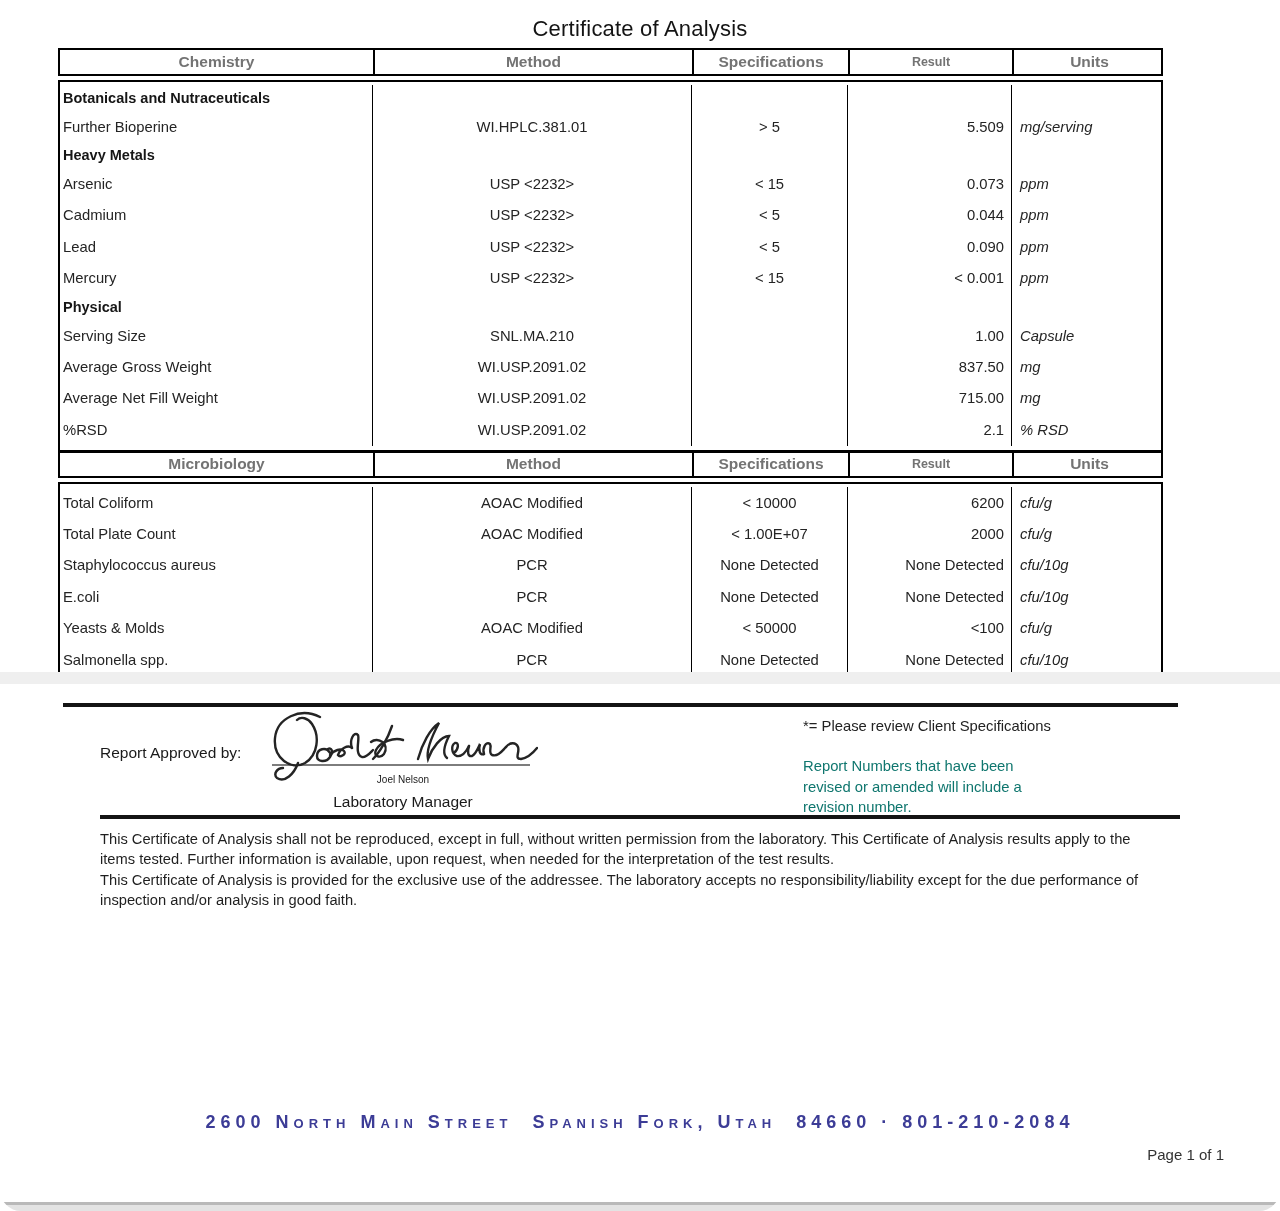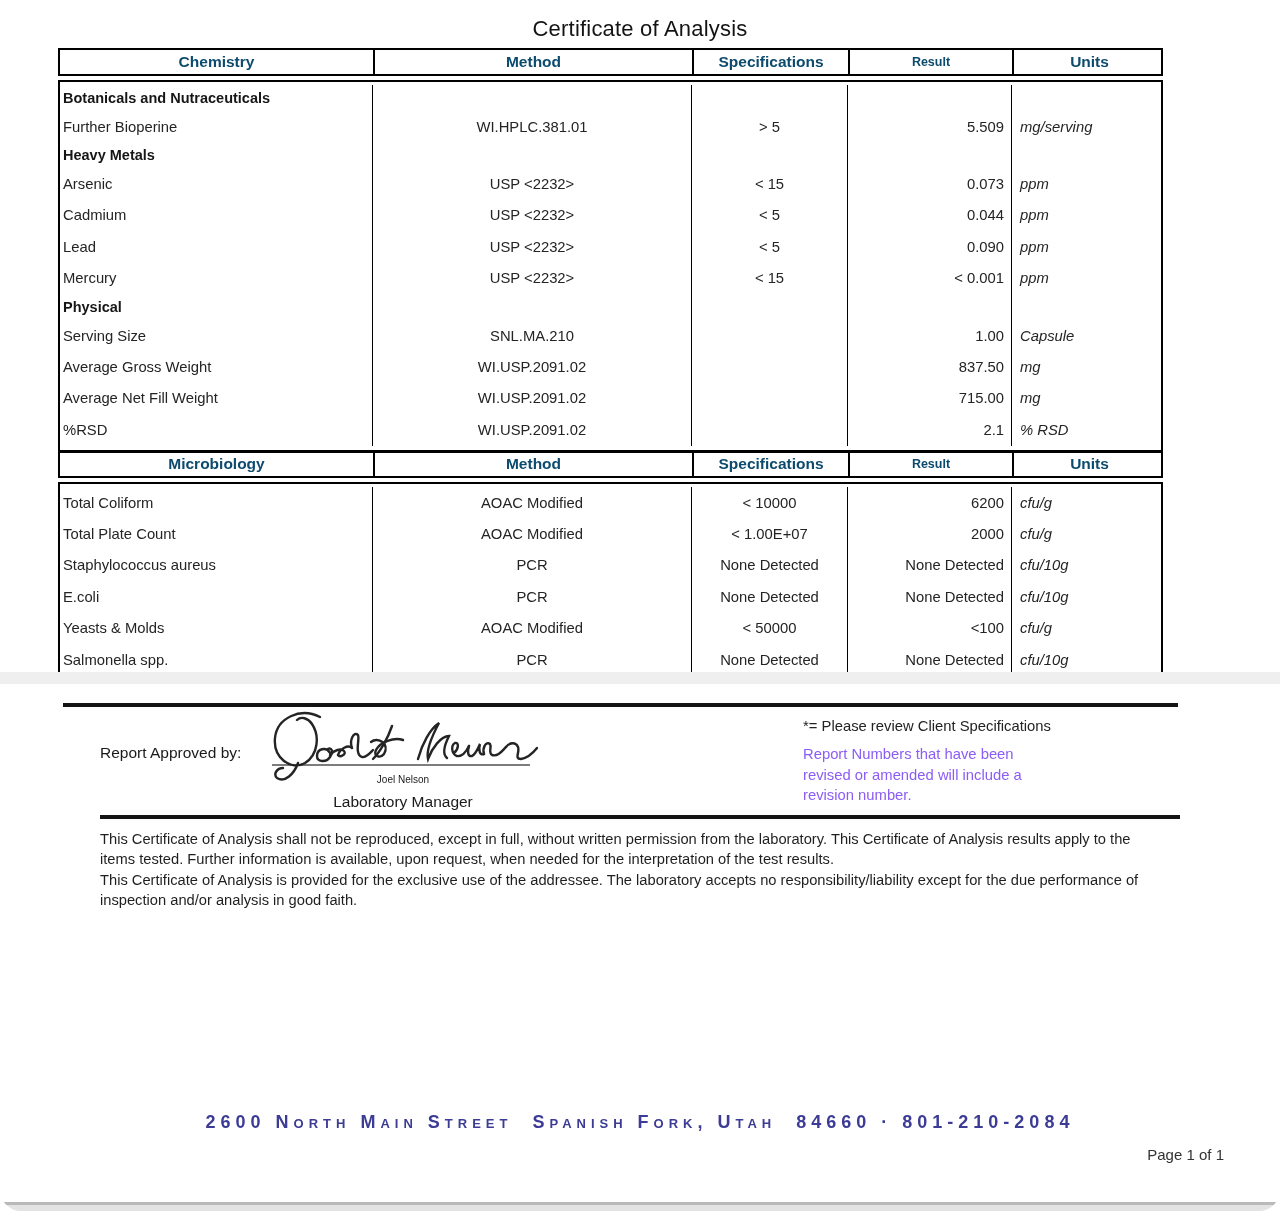--- a/index.html
+++ b/index.html
@@ -24,21 +24,21 @@
   .t-micro { top:450px; }
   .thead {
     display:grid;
     grid-template-columns:315px 319px 156px 164px 151px;
     border:2px solid #000;
     height:28px;
     align-items:center;
   }
   .th {
     height:100%; display:flex; align-items:center; justify-content:center;
-    font-weight:bold; font-size:15.5px; color:#0c4a6e;
+    font-weight:bold; font-size:15.5px; color:#737373;
     border-right:2px solid #000;
   }
   .th:last-child { border-right:none; }
   .th-result { font-size:12.5px; }
   .tbody {
     margin-top:4px;
     border:2px solid #000;
     border-bottom:3px solid #000;
     padding-top:3px; padding-bottom:4px;
   }
@@ -71,21 +71,21 @@
   
   .approval { position:absolute; left:100px; top:708px; width:1080px; height:106px; }
   .approve-label { position:absolute; left:0; top:36px; font-size:15.5px; color:#1a1a1a; }
   .sig-wrap { position:absolute; left:168px; top:0; width:272px; height:110px; }
   .sig-underline { position:absolute; left:4px; top:56px; width:258px; height:2px; background:#7d7d7d; }
   .sig-svg { position:absolute; left:0; top:0; width:270px; height:75px; }
   .sig-name  { position:absolute; left:0; top:66px; width:270px; text-align:center; font-size:10px; color:#1a1a1a; }
   .sig-title { position:absolute; left:0; top:85px; width:270px; text-align:center; font-size:15.5px; color:#1a1a1a; }
   .notes { position:absolute; left:703px; top:10px; width:260px; }
   .note-asterisk { font-size:14.8px; color:#222; }
-  .note-revision { margin-top:10px; width:240px; font-size:14.8px; line-height:20.5px; color:#8b5cf6; }
+  .note-revision { margin-top:22px; width:240px; font-size:14.8px; line-height:20.5px; color:#0f766e; }
   
   .disclaimer { position:absolute; left:100px; top:829px; width:1046px;
                 font-size:14.7px; line-height:20.4px; color:#1f1f1f; }
   
   .footer-address {
     position:absolute; left:0; top:1112px; width:1280px;
     text-align:center;
     font-variant:small-caps;
     font-weight:bold;
     font-size:18px;

